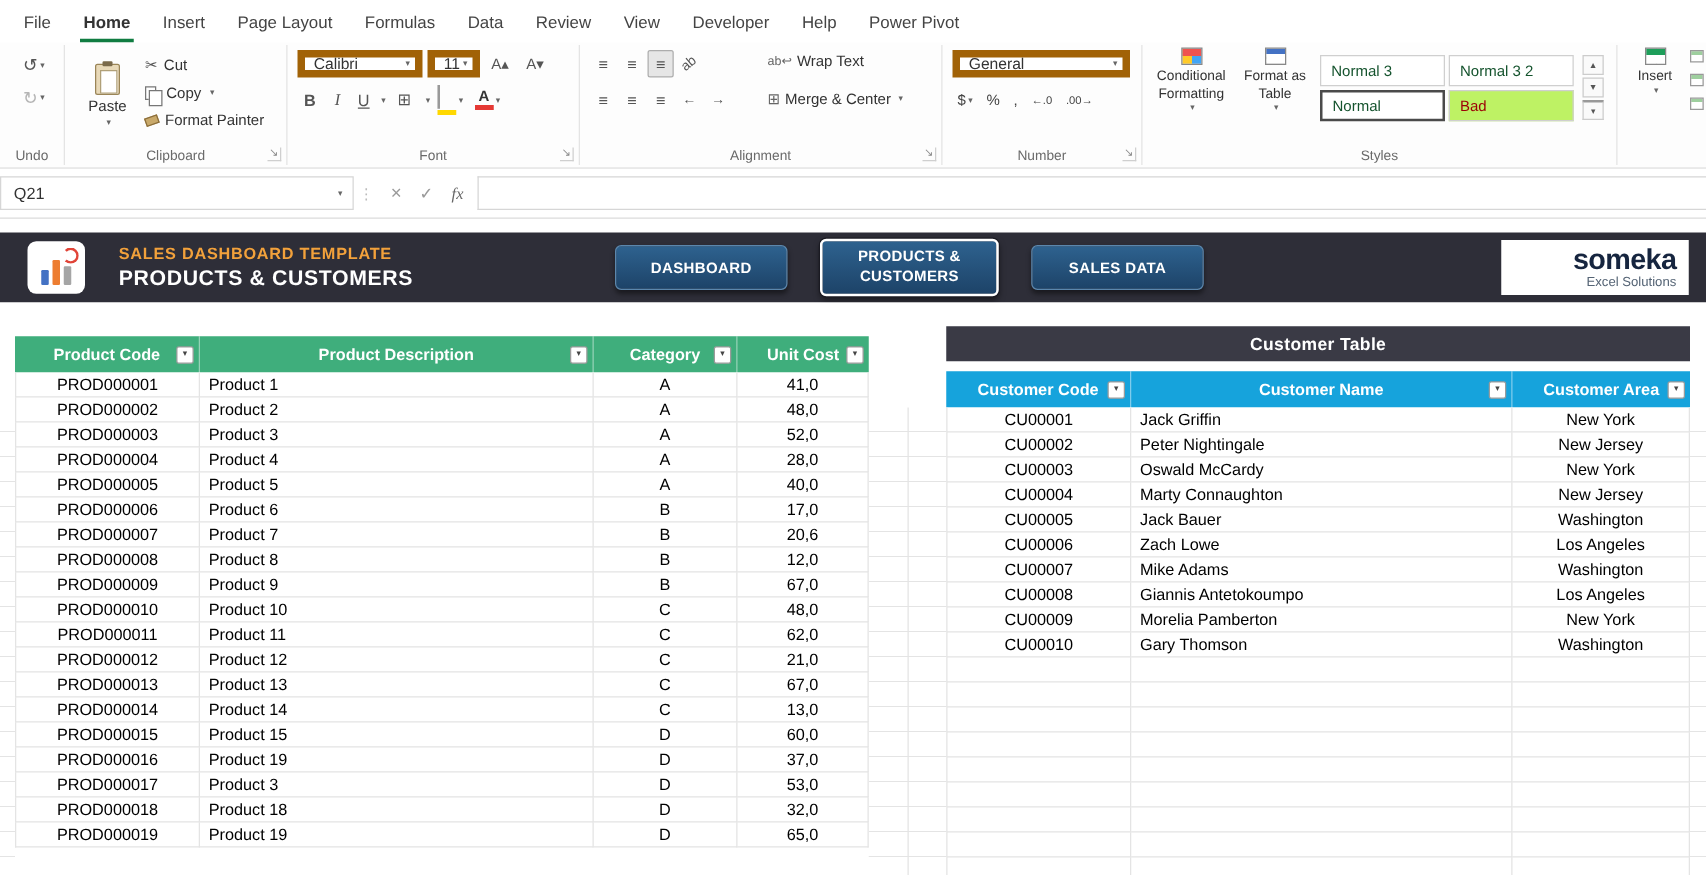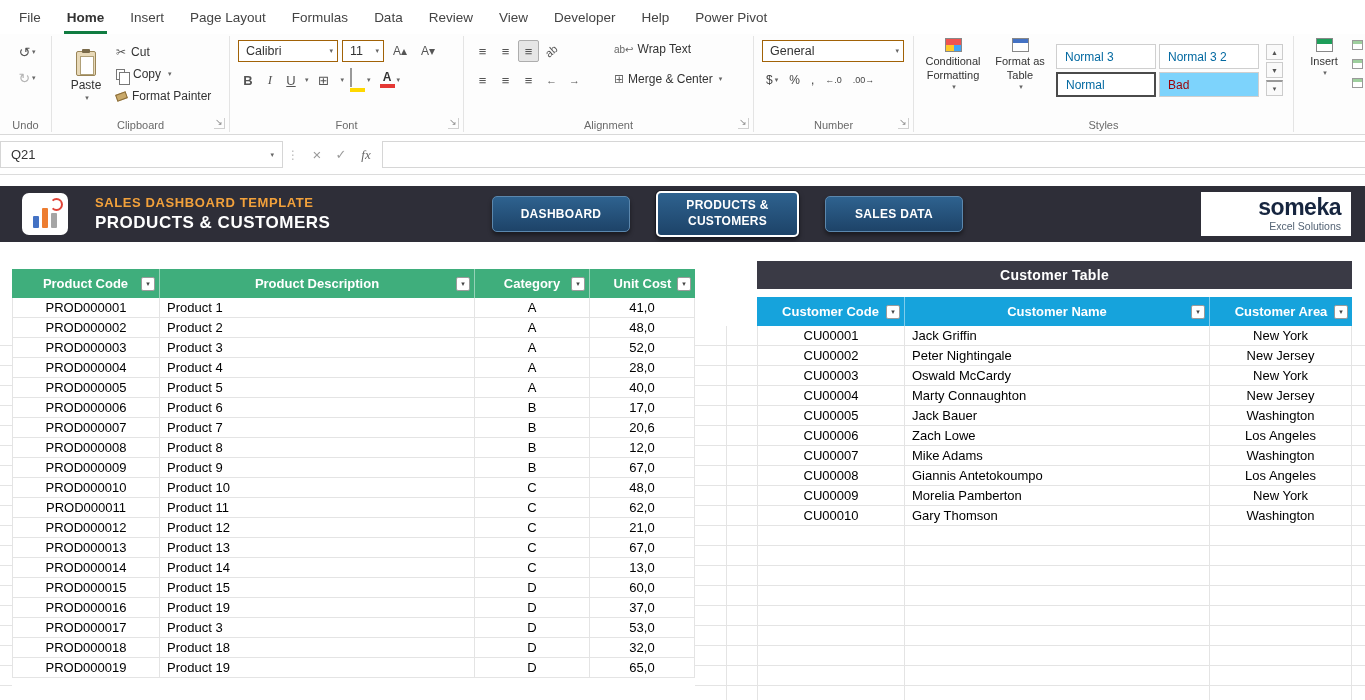--- a/index.html
+++ b/index.html
@@ -13,21 +13,21 @@
   .tab.active { font-weight:bold; color:#333; }
   .tab.active::after { content:""; position:absolute; left:10px; right:10px; bottom:0; height:3px; background:#107c41; }
 
   
   #ribbon { position:absolute; left:0; top:34px; width:1365px; height:101px; background:#fdfdfd; border-bottom:1px solid #d9d9d9; }
   .grp { position:absolute; top:2px; height:96px; border-right:1px solid #e4e4e4; }
   .grp-label { position:absolute; bottom:1px; left:0; right:0; text-align:center; font-size:11px; color:#6a6a6a; }
   .launcher { position:absolute; bottom:3px; right:4px; font-size:9px; color:#8a8a8a; border:1px solid #cfcfcf; border-top:none; border-left:none; width:11px; height:11px; line-height:9px; text-align:center; }
   .rbtn { display:inline-flex; align-items:center; justify-content:center; color:#555; border:1px solid transparent; border-radius:2px; }
   .sm-drop { font-size:7px; color:#666; margin-left:2px; }
-  .ddbox { background:#fff; border:1px solid #a16207; height:22px; display:flex; align-items:center; font-size:12.5px; color:#333; padding:0 4px 0 7px; }
+  .ddbox { background:#fff; border:6px solid #a16207; height:22px; display:flex; align-items:center; font-size:12.5px; color:#333; padding:0 4px 0 7px; }
   .ddbox .sm-drop { margin-left:auto; }
 
   
   #grp-undo { left:0; width:52px; }
   #grp-undo .u { position:absolute; left:12px; width:30px; height:20px; font-size:14px; }
   
   #grp-clip { left:52px; width:178px; }
   .paste-big { position:absolute; left:10px; top:2px; width:48px; height:76px; display:flex; flex-direction:column; align-items:center; justify-content:center; gap:2px; font-size:12px; color:#333; }
   .ic-paste { width:20px; height:25px; background:#e8d9b8; border:1px solid #9a8557; border-radius:2px; position:relative; }
   .ic-paste::before { content:""; position:absolute; left:5px; top:-3px; width:8px; height:4px; background:#7a6a4a; border-radius:1px; }
@@ -66,23 +66,23 @@
   .num-ic { height:22px; font-size:12px; color:#444; padding:0 3px; }
   .num-ic.tiny { font-size:9px; }
   
   #grp-styles { left:914px; width:380px; }
   .big-btn { position:absolute; top:2px; display:flex; flex-direction:column; align-items:center; font-size:11px; color:#333; line-height:1.25; text-align:center; }
   .ic-cf { width:17px; height:14px; border:1px solid #888; margin-bottom:3px;
     background:linear-gradient(180deg,#ef5350 0 50%,rgba(0,0,0,0) 50%),linear-gradient(90deg,#ffca28 0 50%,#42a5f5 50%); }
   .ic-ft { width:17px; height:14px; border:1px solid #888; margin-bottom:3px;
     background:linear-gradient(180deg,#4472c4 0 4px,#fff 4px),linear-gradient(180deg,rgba(0,0,0,0) 0 7px,#bbb 7px 8px,rgba(0,0,0,0) 8px 11px,#bbb 11px 12px,rgba(0,0,0,0) 12px); }
   .gallery { position:absolute; left:142px; top:8px; display:grid; grid-template-columns:100px 100px; grid-auto-rows:25px; gap:3px; }
-  .style-cell { border:1px solid #cfcfcf; background:#fff; font-size:12px; color:#0369a1; display:flex; align-items:center; padding-left:8px; }
+  .style-cell { border:1px solid #cfcfcf; background:#fff; font-size:12px; color:#14532d; display:flex; align-items:center; padding-left:8px; }
   .style-cell.sel { border:2px solid #4a4a4a; }
-  .style-cell.bad { background:#7dd3fc; color:#9c0006;text-align:center; }
+  .style-cell.bad { background:#bef264; color:#9c0006;text-align:center; }
   .gal-arrows { position:absolute; left:352px; top:8px; display:flex; flex-direction:column; gap:2px; }
   .gal-arrows span { width:17px; height:16px; border:1px solid #ccc; background:#fafafa; font-size:7px; color:#555; display:flex; align-items:center; justify-content:center; }
   .gal-arrows span.more { border-top:2px solid #999; }
   
   #grp-ins { left:1294px; width:71px; border-right:none; }
   .ic-insert { width:17px; height:14px; border:1px solid #888; margin-bottom:3px;
     background:linear-gradient(180deg,#1e9e5a 0 5px,#fff 5px),linear-gradient(90deg,rgba(0,0,0,0) 0 8px,#bbb 8px 9px,rgba(0,0,0,0) 9px); }
   .mini-col { position:absolute; right:2px; top:4px; display:flex; flex-direction:column; gap:9px; }
   .mini-col span { width:11px; height:10px; border:1px solid #999; background:linear-gradient(180deg,#9ecf9e 0 3px,#fff 3px); }
 

